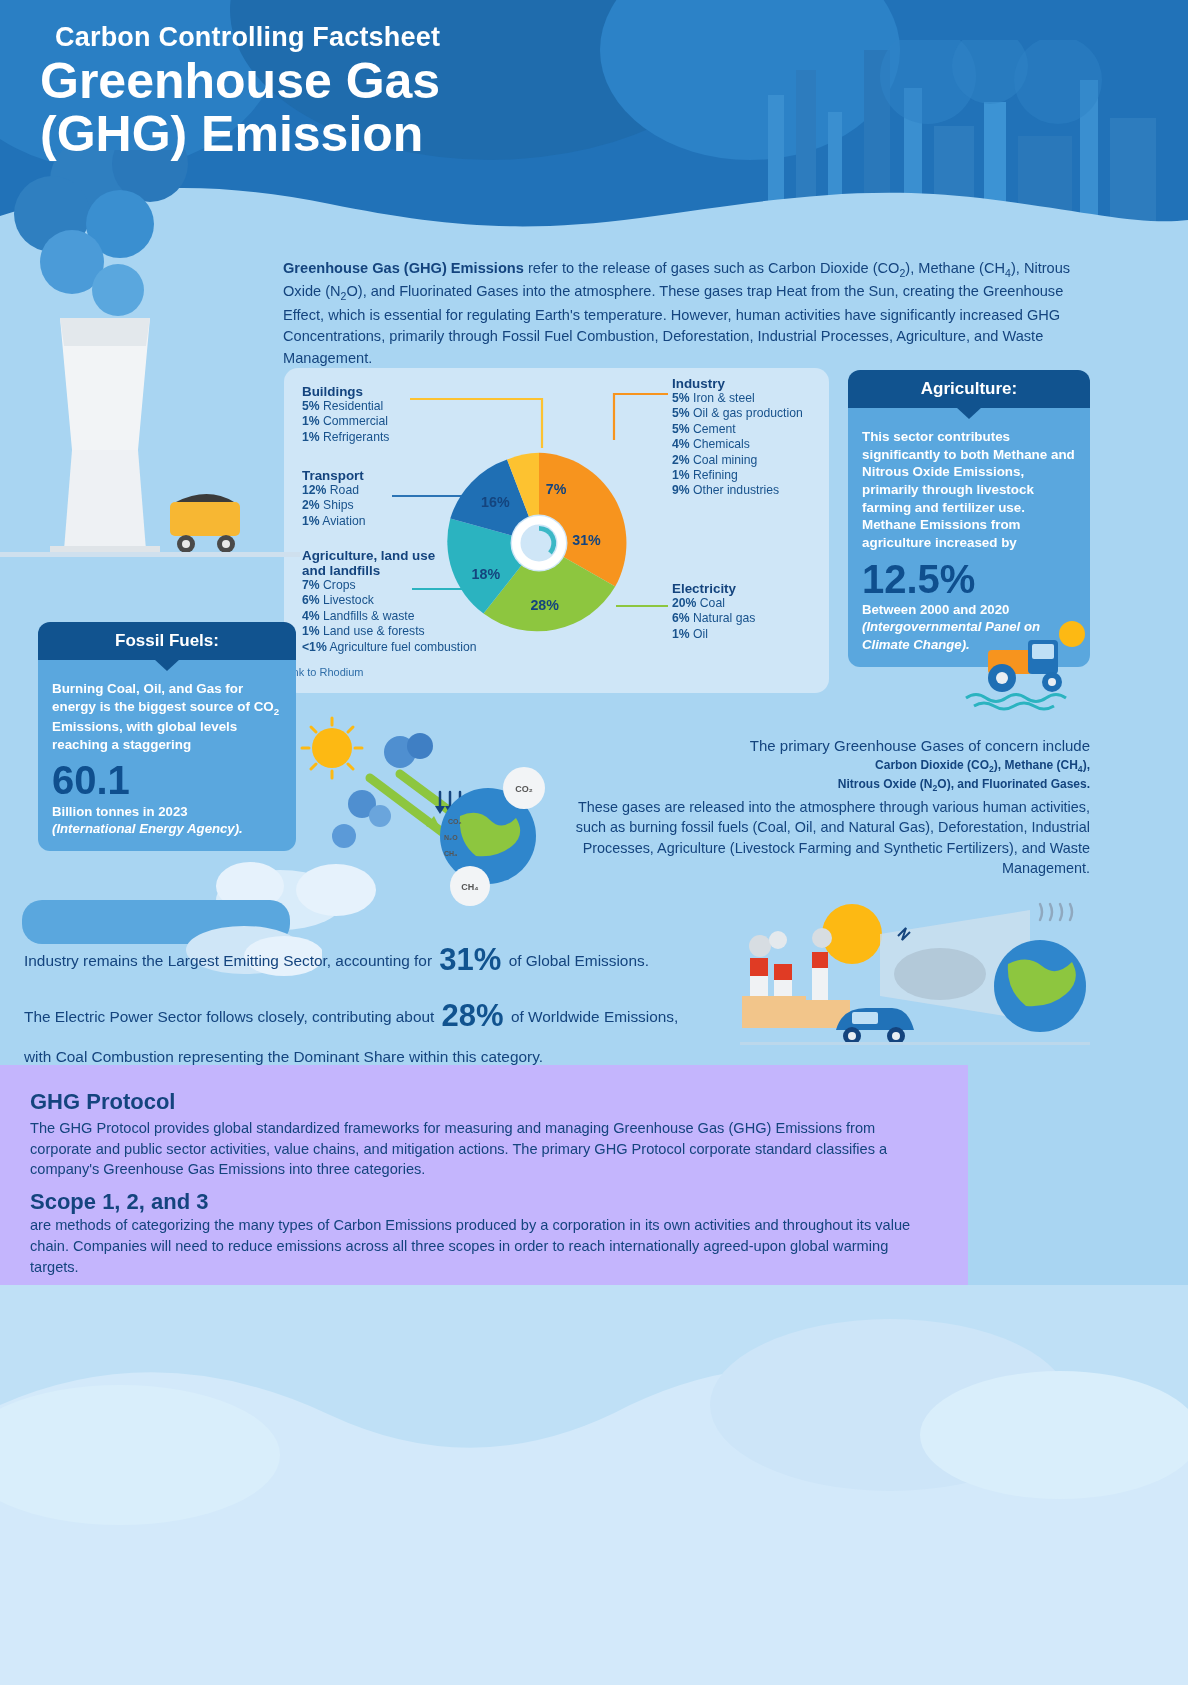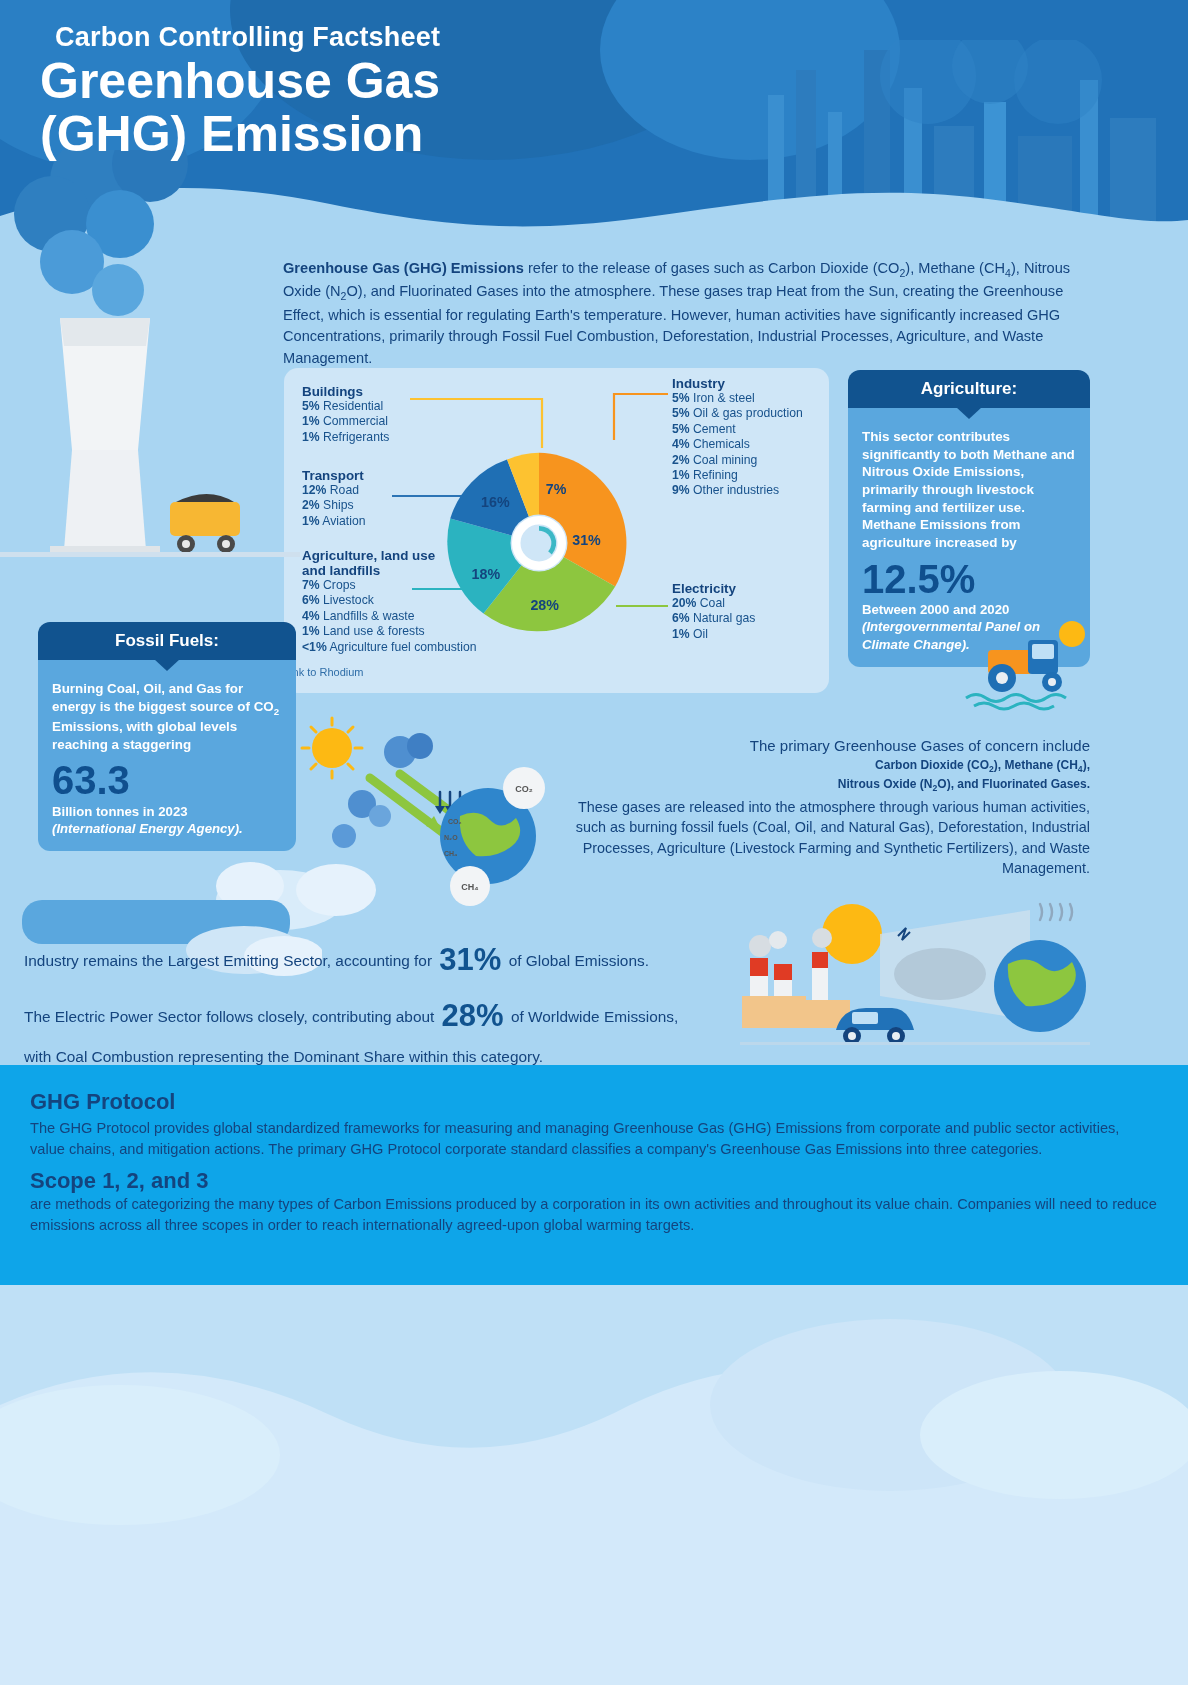--- a/index.html
+++ b/index.html
@@ -83,22 +83,22 @@
   .gases .g3 { font-size:14.4px; line-height:1.42; margin-top:2px; }
 
   
   .stats { position:absolute; left:24px; top:940px; width:720px; color:#14447e; }
   .stat-row { font-size:15.4px; line-height:1.3; margin-bottom:16px; white-space:nowrap; }
   .pct { font-size:31px; font-weight:bold; color:#11538f; vertical-align:-4px; margin:0 3px; }
   .stat-tail { font-size:15.4px; color:#14447e; }
 
   
   .protocol {
-    position:absolute; left:0; top:1065px; width:1188px; height:220px;
-    background:#0ea5e9; padding:24px 30px 0;
+    position:absolute; left:0; top:1065px; width:968px; height:220px;
+    background:#c4b5fd; padding:24px 30px 0;
   }
   .proto-h { font-size:22px; font-weight:bold; color:#14447e; margin-bottom:3px; }
   .proto-p { font-size:14.6px; color:#14447e; line-height:1.42; }
   .proto-h2 { font-size:22px; font-weight:bold; color:#14447e; margin-top:9px; }
 
   
   .footer { position:absolute; left:0; top:1285px; width:1188px; height:400px; overflow:hidden; }
   .f-bg { position:absolute; inset:0; background:#bfe0f6; }
   .pin { position:absolute; width:22px; height:30px; left:-8px; top:-12px; }
   .urlnote {
@@ -271,21 +271,21 @@
     <path d="M6,86 q10,-7 20,0 t20,0 t20,0 t20,0 t20,0" stroke="#2bb3c0" stroke-width="3" fill="none"></path>
     <path d="M14,94 q10,-6 20,0 t20,0 t20,0 t20,0" stroke="#2bb3c0" stroke-width="3" fill="none"></path>
   </svg>
 
   <div class="callout callout-ff">
     <div class="cap">Fossil Fuels:</div>
     <div class="body">
       <div>
         <span>Burning Coal, Oil, and Gas for energy is the biggest source of CO</span><sub>2</sub><span> Emissions, with global levels reaching a staggering</span>
       </div>
-      <div class="bignum">63.3</div>
+      <div class="bignum">60.1</div>
       <div class="subnum">Billion tonnes in 2023</div>
       <div class="subnum" style="font-style:italic;">(International Energy Agency).</div>
     </div>
   </div>
 
   <svg style="position:absolute; left:292px; top:716px; width:290px; height:200px;" viewBox="0 0 290 200">
     <circle cx="40" cy="32" r="20" fill="#fdb913"></circle>
     <g stroke="#fdb913" stroke-width="3" stroke-linecap="round">
       <line x1="40" y1="2" x2="40" y2="9"></line>
         <line x1="40" y1="55" x2="40" y2="62"></line>

